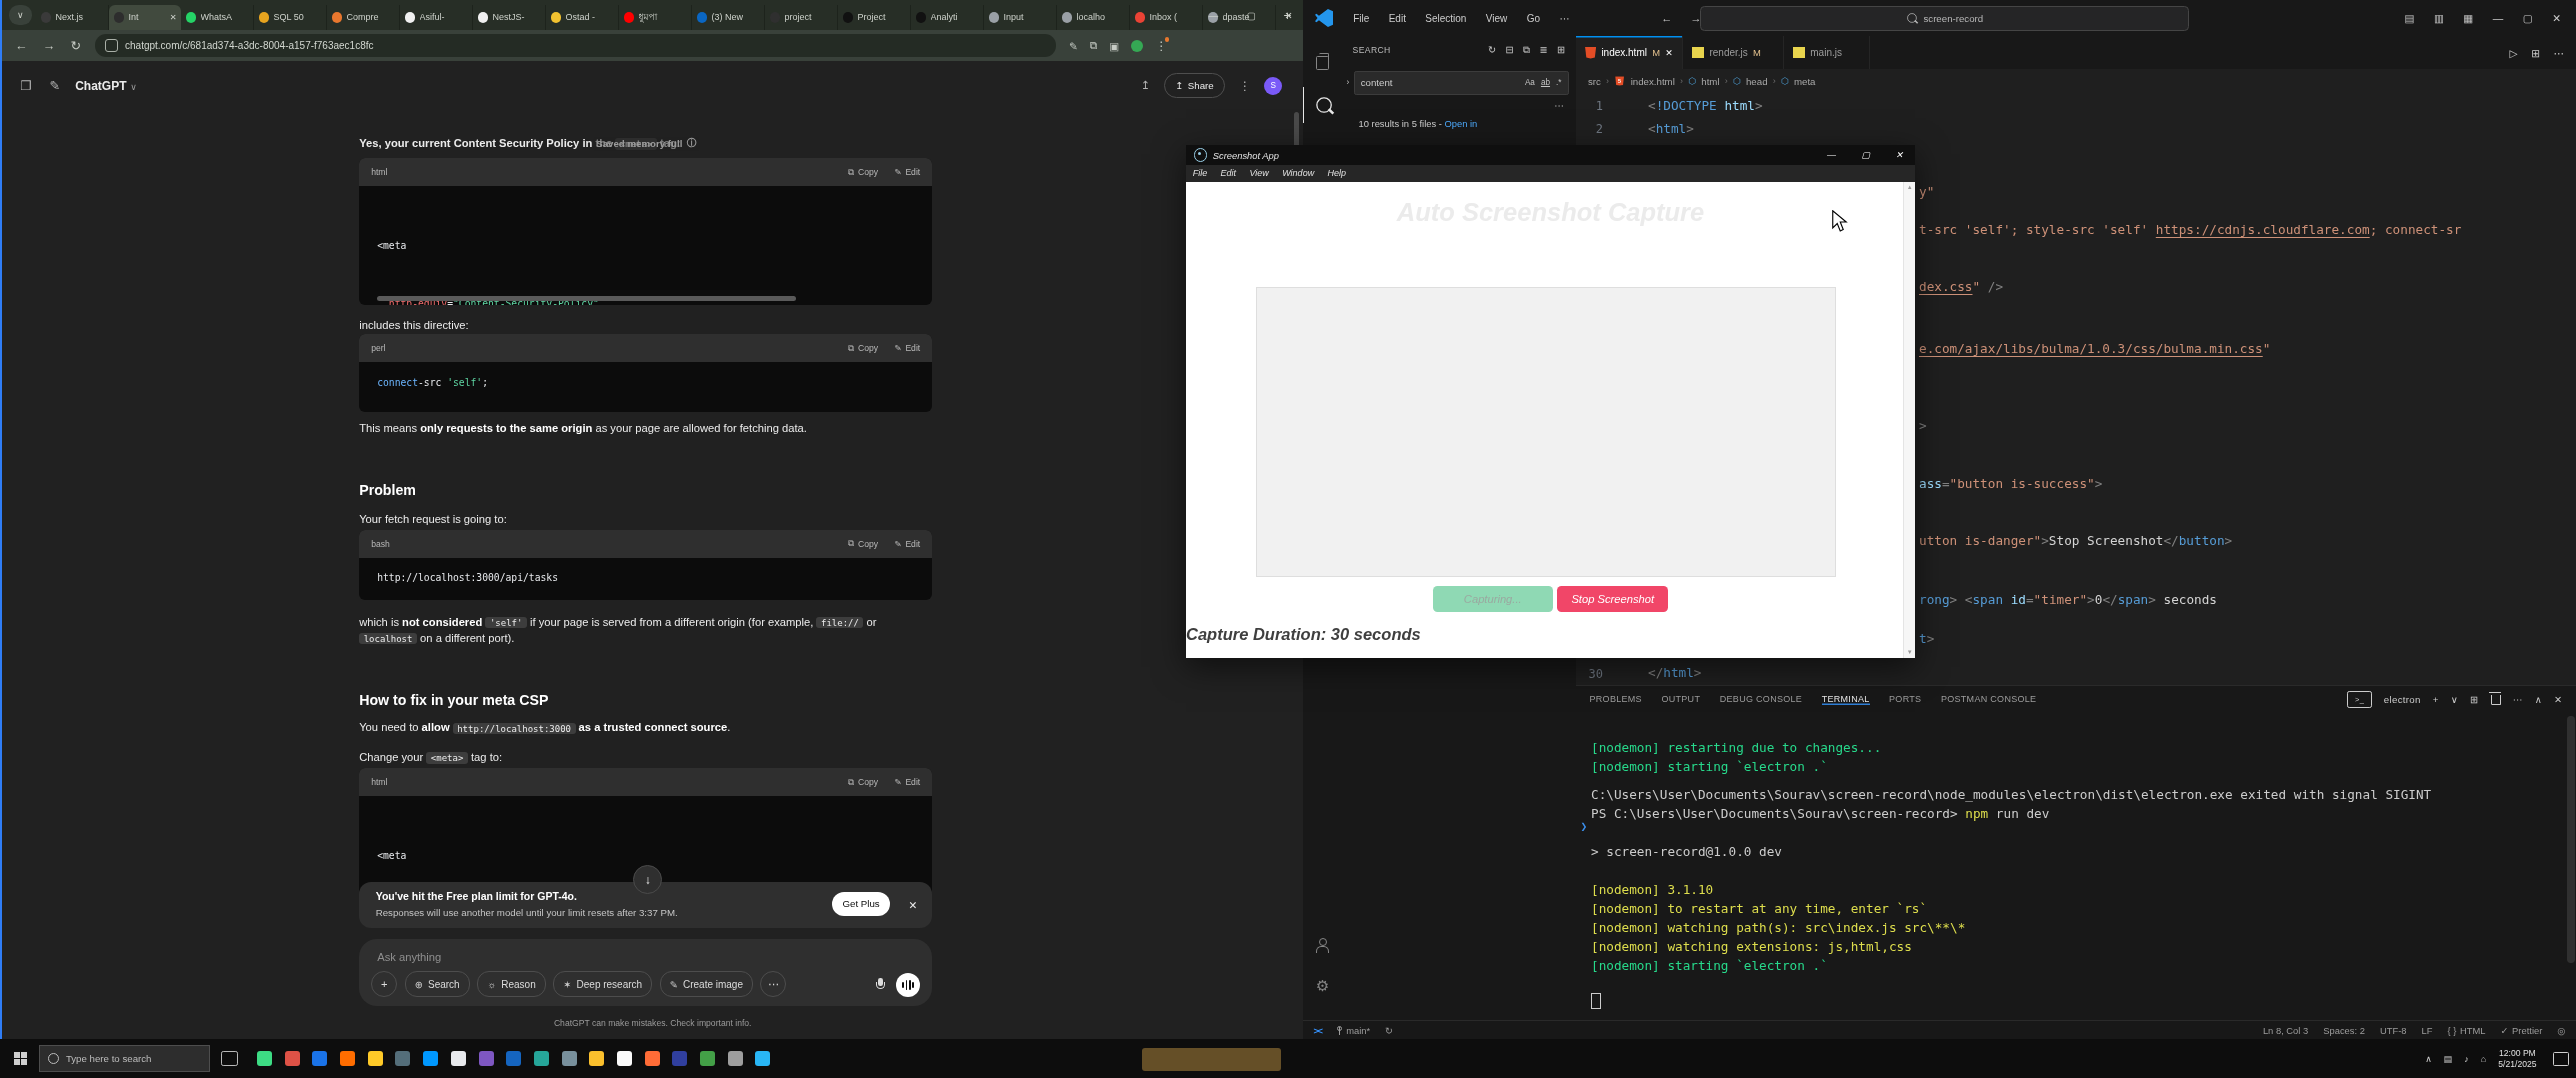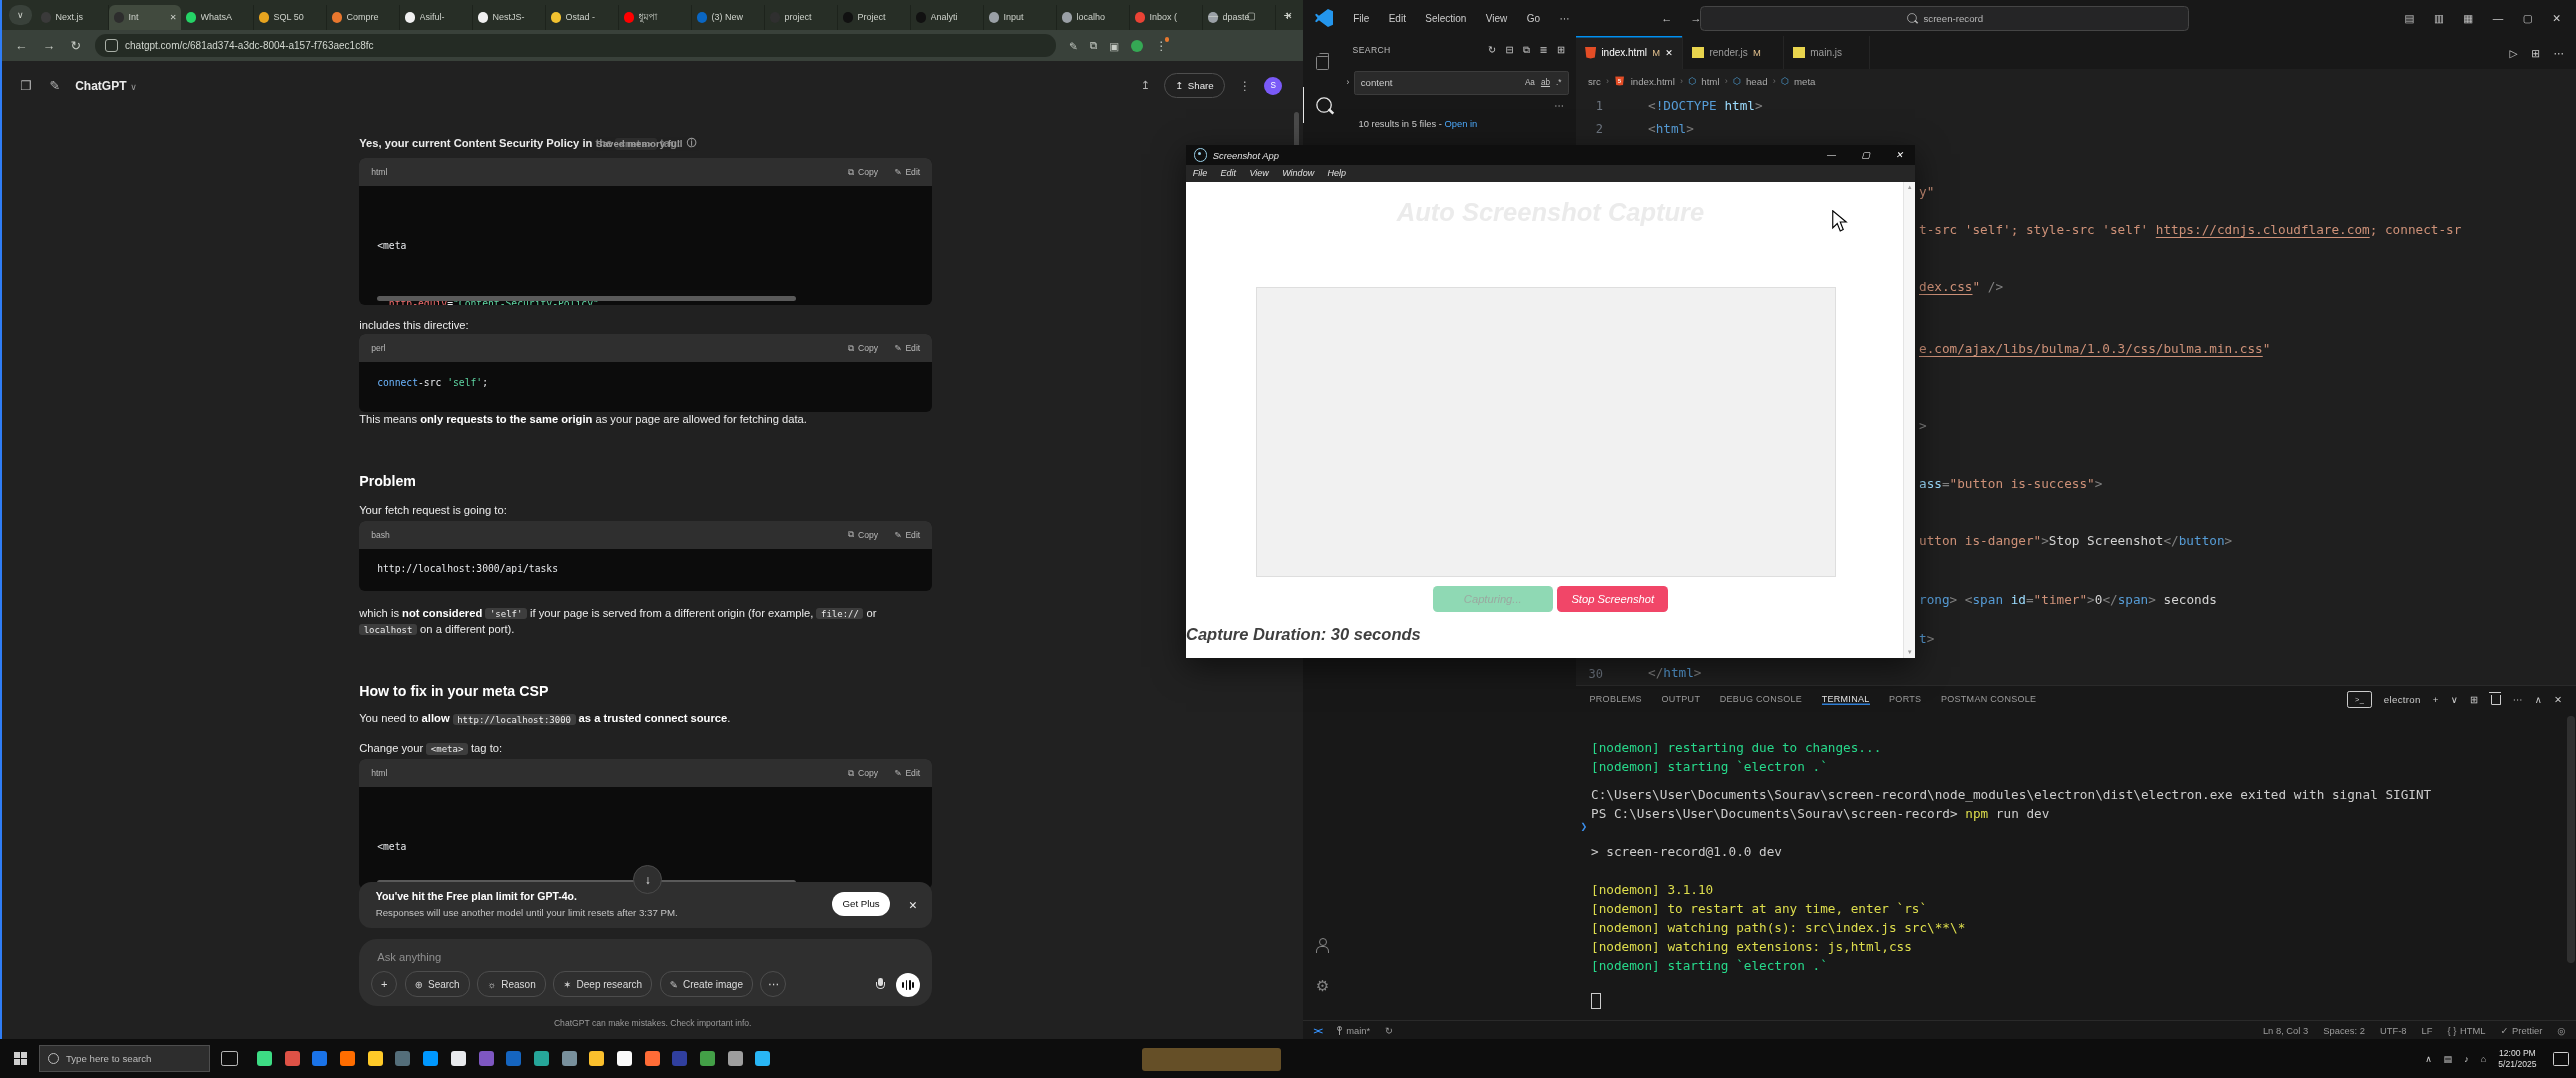--- a/index.html
+++ b/index.html
@@ -388,21 +388,21 @@
                 <span>Copy</span>
               </span>
             <span class="cbbtn">
                 <span>✎</span>
                 <span>Edit</span>
               </span>
           </div>
           <div class="cbody"><div><span class="tk-blue">connect</span><span class="tk-w">-src</span><span class="tk-str"> 'self'</span><span class="tk-w">;</span></div></div>
         </div>
 
-        <div class="cp" style=""><span class="tk-n">This means </span><span class="tk-b">only requests to the same origin</span><span class="tk-n"> as your page are allowed for fetching data.</span></div>
+        <div class="cp" style="margin-top:9px;"><span class="tk-n">This means </span><span class="tk-b">only requests to the same origin</span><span class="tk-n"> as your page are allowed for fetching data.</span></div>
 
         <div class="ch" style="margin-top:46px;">Problem</div>
         <div class="cp" style="margin-top:13.5px;"><span class="tk-n">Your fetch request is going to:</span></div>
 
         <div class="cblock" style="margin-top:3px;height:70px;">
           <div class="cbh">
               <span class="lang">bash</span>
             <span class="cbbtn">
                 <span>⧉</span>
                 <span>Copy</span>

